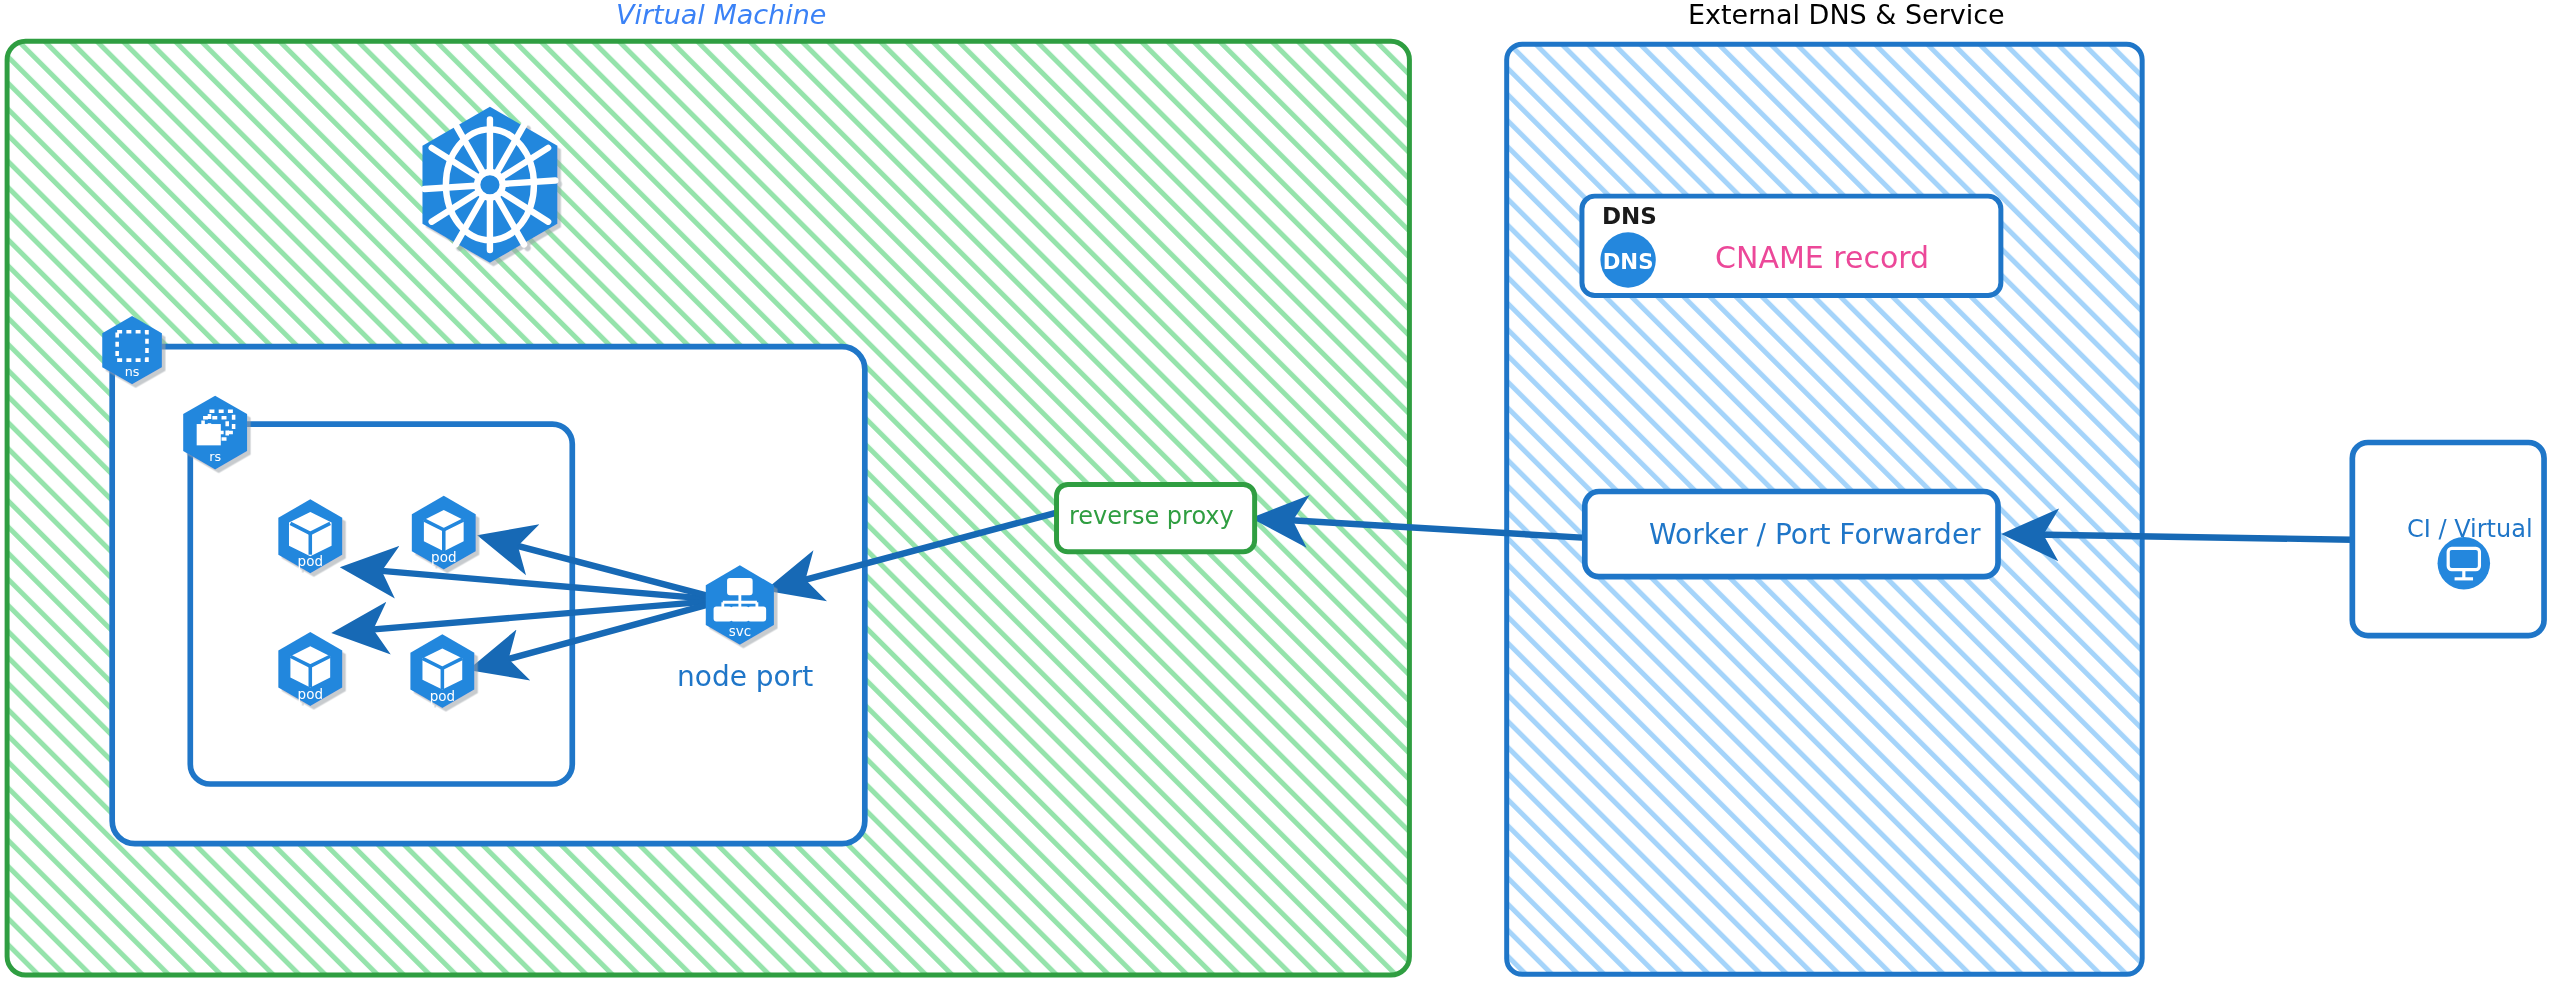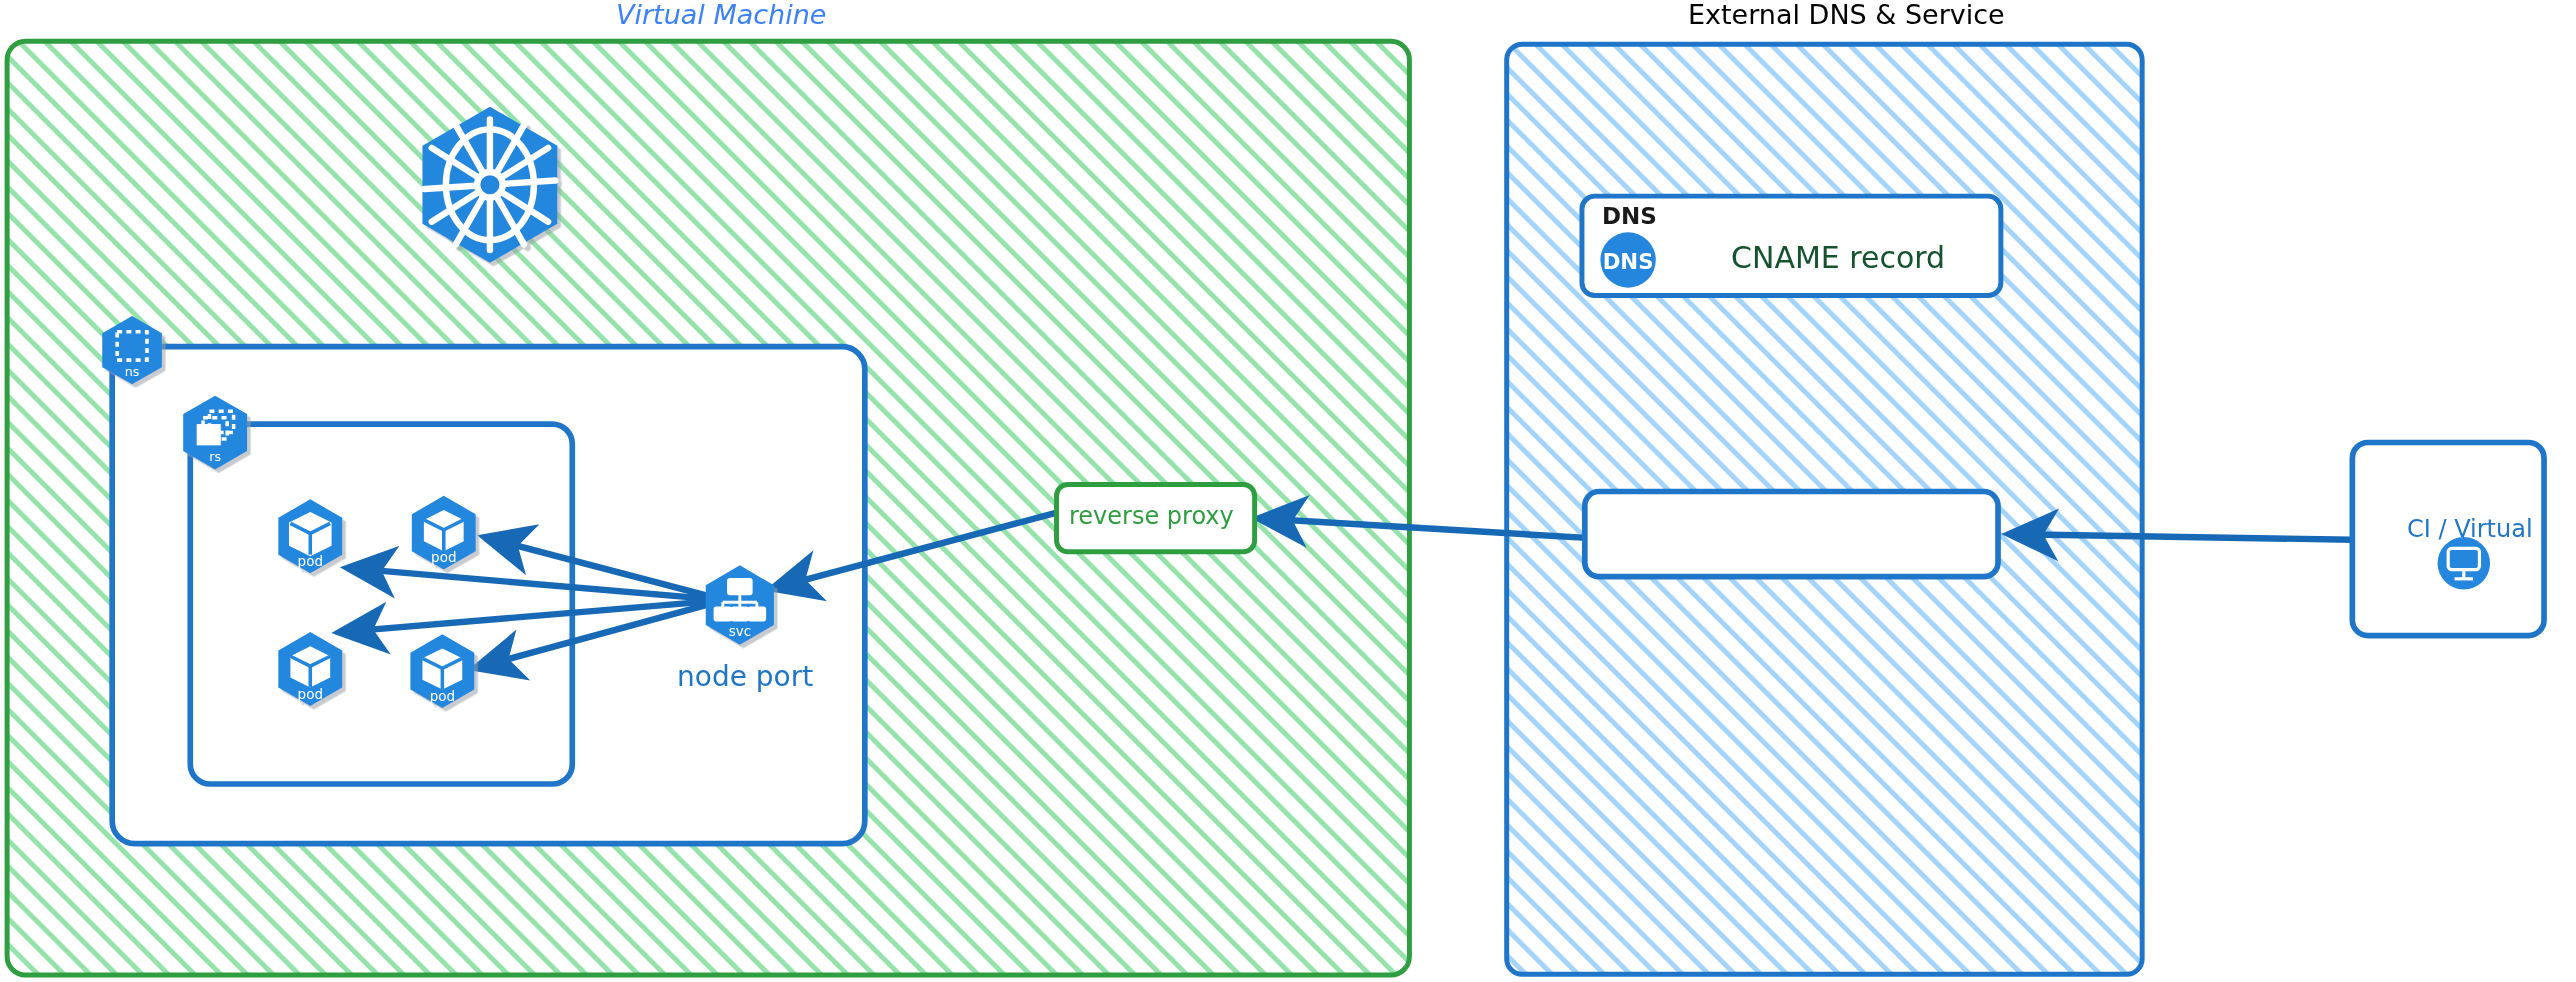--- a/index.html
+++ b/index.html
@@ -168,19 +168,20 @@
   <div class="label-abs hand" style="left:616px;top:-1.4px;font-size:27px;color:#3b82f6;font-style:italic;">Virtual Machine</div>
 
   <div class="label-abs hand" style="left:1688px;top:-1.4px;font-size:27px;color:#000000;">External DNS &amp; Service</div>
 
   <div class="label-abs hand" style="left:677px;top:660px;font-size:28px;color:#1f76c8;text-align:right;">node port</div>
 
   <div class="label-abs hand" style="left:1069px;top:502px;font-size:24px;color:#2f9e41;">reverse proxy</div>
 
   <div class="label-abs hand" style="left:1602px;top:203px;font-size:23px;color:#1a1a1a;font-weight:bold;">DNS</div>
 
-  <div class="label-abs hand" style="left:1715px;top:240px;font-size:30px;color:#14532d;margin-left:16px;">CNAME record</div>
+  <div class="label-abs hand" style="left:1715px;top:240px;font-size:30px;color:#ec4899;">CNAME record</div>
 
+  <div class="label-abs hand" style="left:1649px;top:518px;font-size:28px;color:#1f76c8;">Worker / Port Forwarder</div>
 
   <div class="label-abs hand" style="left:2407px;top:515px;font-size:24px;color:#1f76c8;">CI / Virtual</div>
 
 </div>
 
 
 </body></html>

